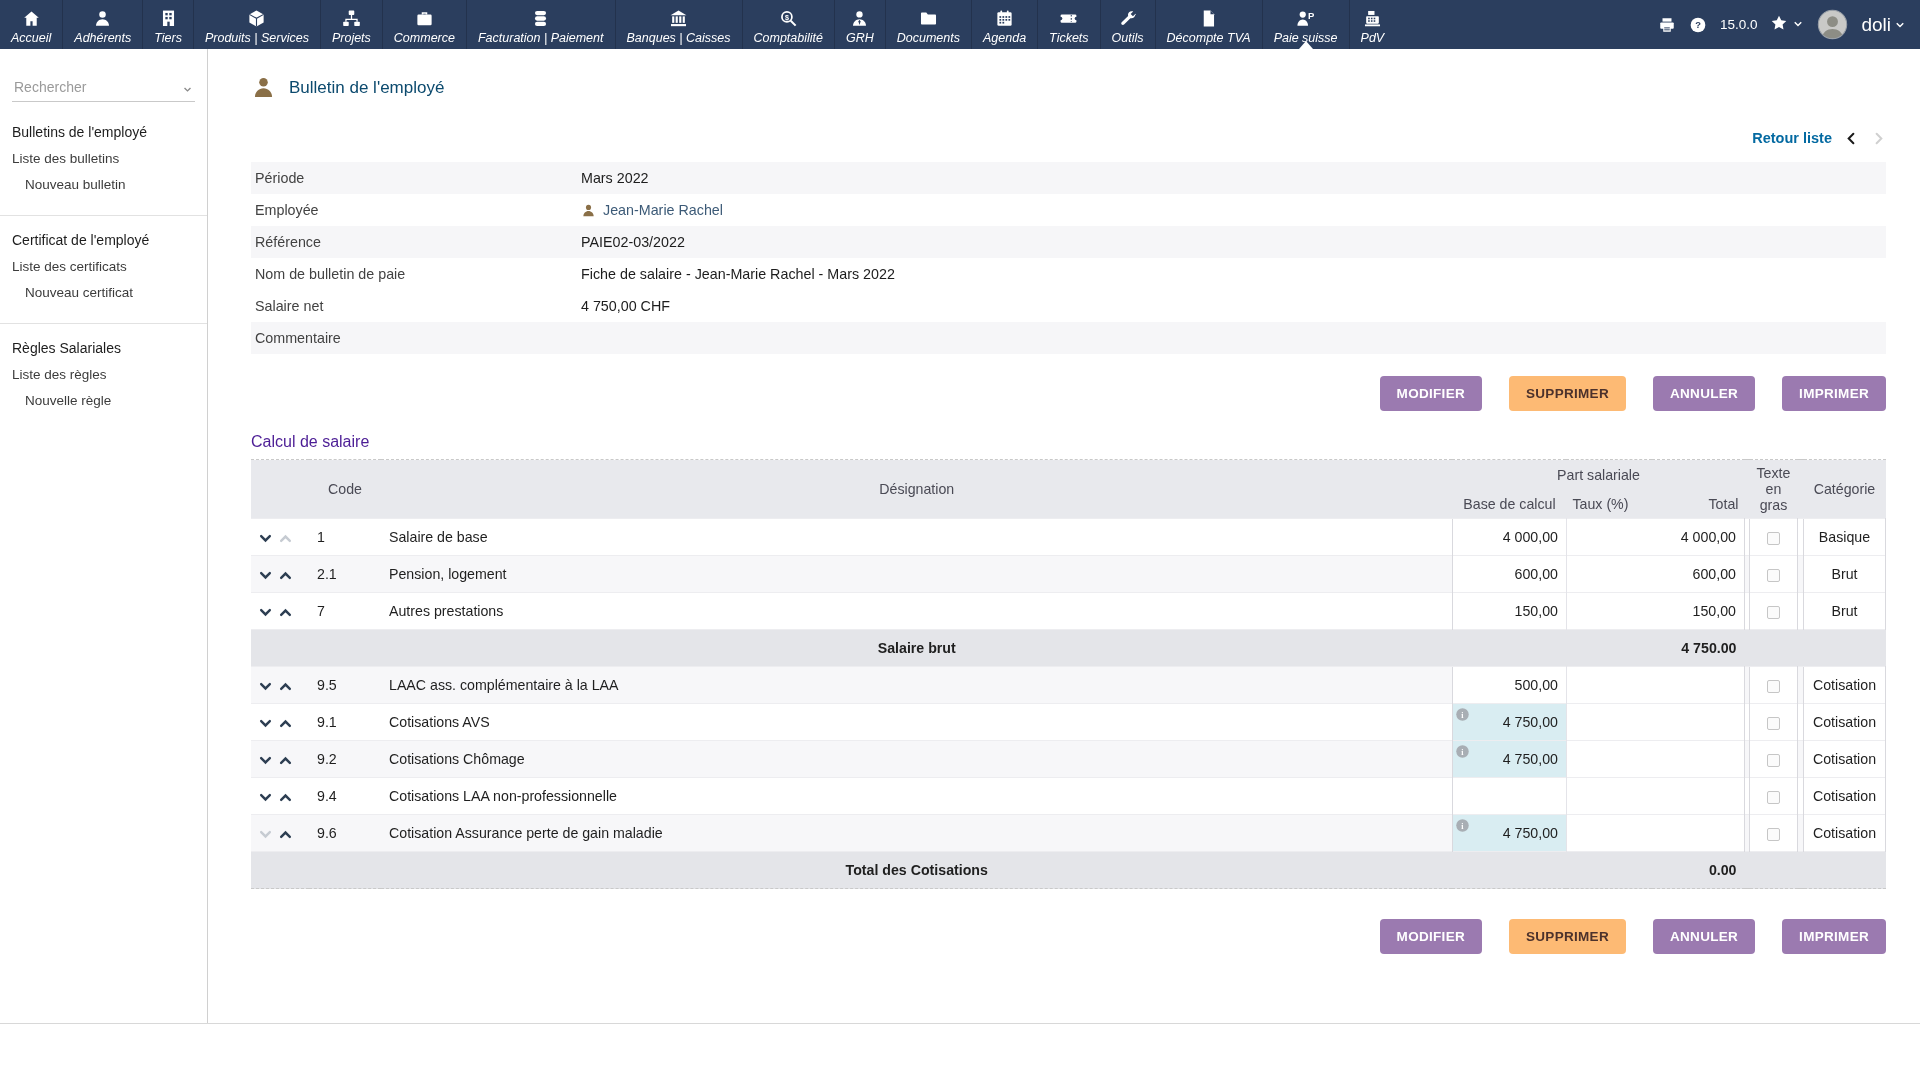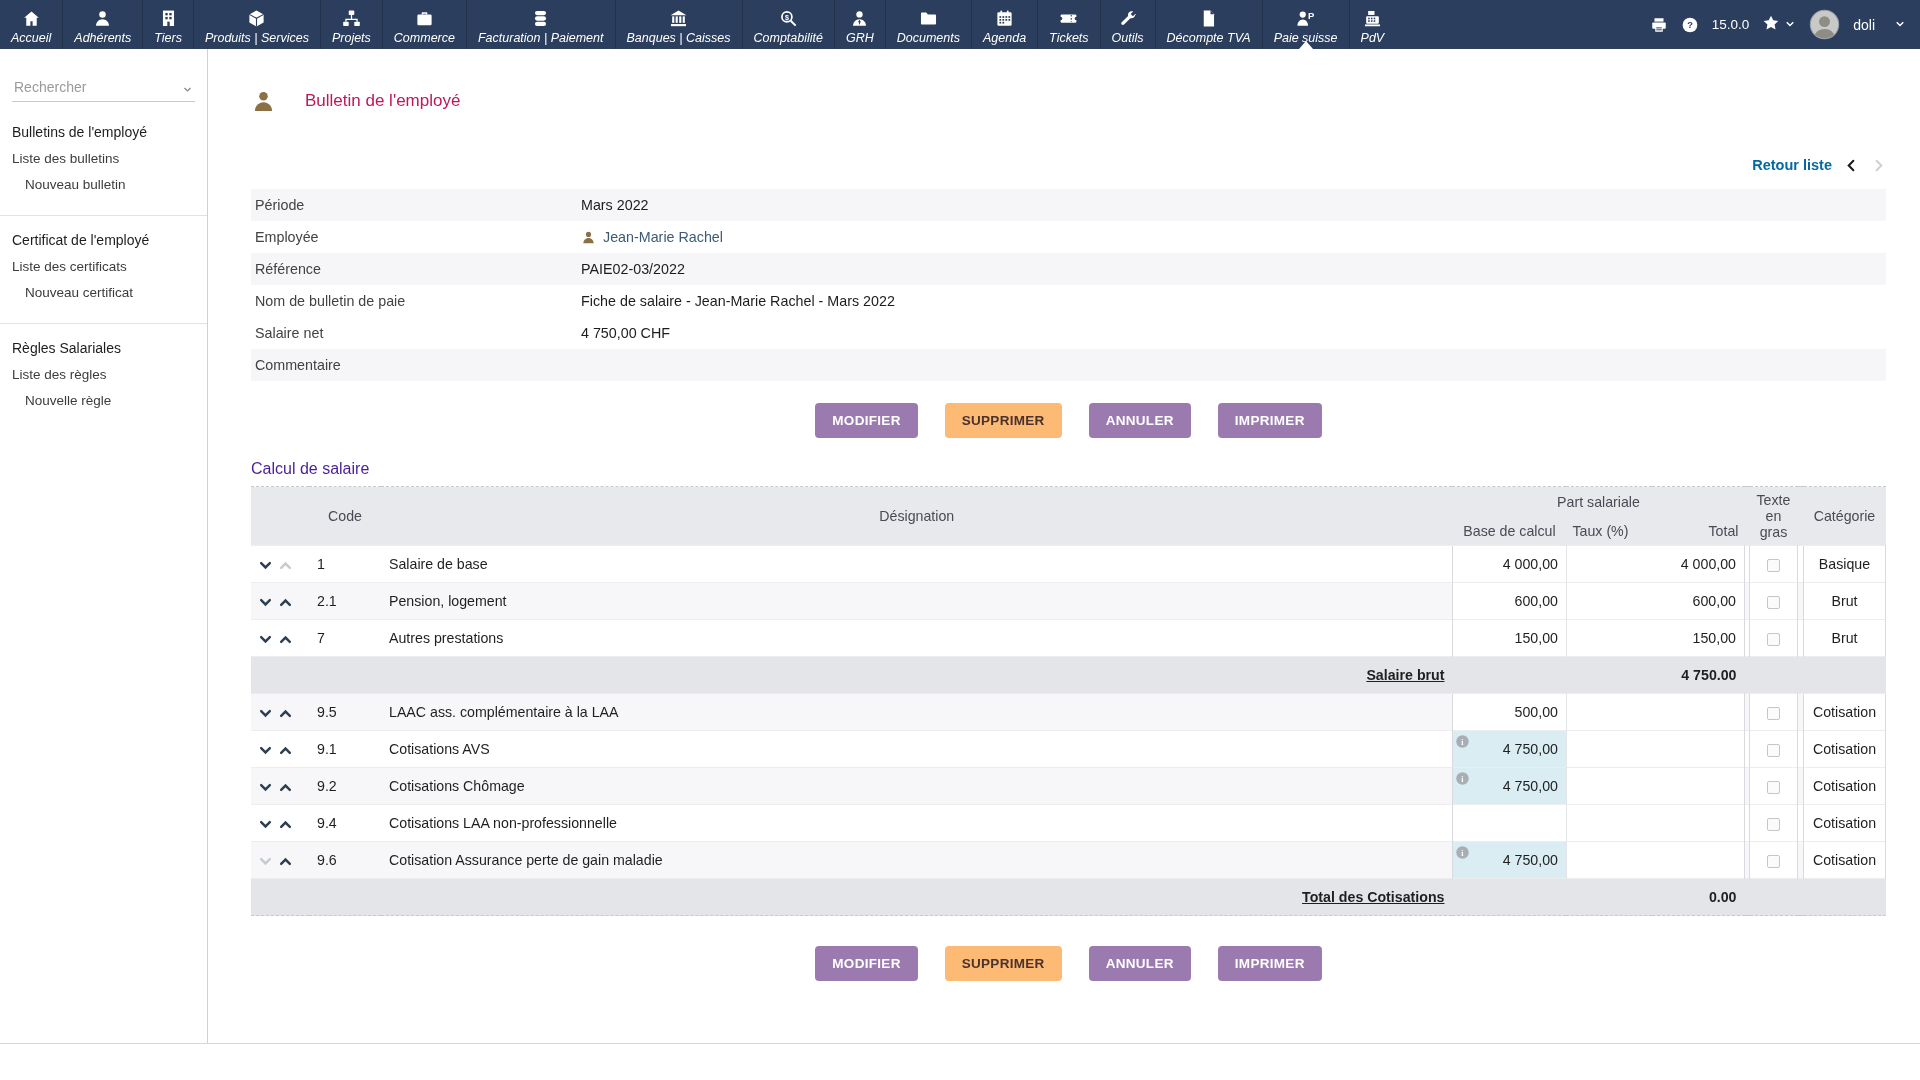--- a/index.html
+++ b/index.html
@@ -16,21 +16,21 @@
   .nav-item .lbl { margin-top:3px; font-size:12.5px; white-space:nowrap;font-style:italic; }
   .nav-item.active::after { content:""; position:absolute; bottom:0; left:50%; margin-left:-7px;
               border:7px solid transparent; border-bottom:8px solid #fff; border-top:0; }
   .nav-right { margin-left:auto; display:flex; align-items:center; gap:13px; padding-right:14px; }
   .nav-ico svg { width:18px; height:18px; display:block; }
   .nav-version { font-size:13.5px; }
   .nav-group { display:flex; align-items:center; gap:4px; cursor:pointer; }
   .nav-group svg.star { width:18px; height:18px; }
   .caret-sm { width:12px; height:12px; }
   .avatar svg { width:31px; height:31px; display:block; }
-  .nav-user { display:flex; align-items:center; gap:19px; font-size:14px; cursor:pointer; }
+  .nav-user { display:flex; align-items:center; gap:3px; font-size:19px; cursor:pointer; }
 
   
   .layout { display:flex; align-items:stretch; min-height:975px; border-bottom:1px solid #d8d8d8; }
   aside { width:208px; min-width:208px; border-right:1px solid #d0d0d0; padding-top:12px; }
   .search-wrap { margin:14px 12px 6px; position:relative; }
   .search-input { width:100%; border:none; border-bottom:1px solid #c9c9c9; font-size:14px;
                   padding:4px 18px 6px 2px; color:#555; outline:none; background:transparent;
                   font-family:inherit; }
   .search-input::placeholder { color:#9a9a9a; }
   .search-caret { position:absolute; right:2px; top:7px; color:#8a8a8a; }
@@ -38,39 +38,39 @@
   .side-section { padding:8px 12px 12px; }
   .side-section + .side-section { border-top:1px solid #e2e2e2; }
   .side-title { font-weight:normal; font-size:14px; color:#1d1d1d; margin:8px 0 4px; }
   .side-item { font-size:13.5px; color:#3c3c3c; margin:11px 0; cursor:pointer; }
   .side-item.indent { padding-left:13px; }
 
   main { flex:1; padding:0 34px 40px 43px; min-width:0; }
 
   .page-title-row { display:flex; align-items:center; gap:13px; margin-top:26px; }
   .person-ico svg { width:25px; height:25px; display:block; }
-  .page-title { font-size:17px; color:#be185d; font-weight:normal; margin:16px; }
+  .page-title { font-size:17px; color:#0c4a6e; font-weight:normal; margin:0; }
 
   .back-row { display:flex; justify-content:flex-end; align-items:center; gap:12px; margin-top:30px; }
   .back-link { font-weight:bold; color:#0369a1; font-size:14.5px; cursor:pointer; text-decoration:none; }
   .pg { display:inline-flex; } .pg svg { width:15px; height:15px; }
   .pg-prev { color:#1a1a1a; cursor:pointer; }
   .pg-next { color:#d0d0d0; }
 
   
   .fields { margin-top:16px; }
   .field-row { display:flex; align-items:center; min-height:32px; font-size:14.3px; padding:0 4px; }
   .field-row.stripe { background:#f6f6f8; }
   .field-label { width:326px; flex-shrink:0; color:#424242; }
   .field-value { color:#1d1d1d; display:flex; align-items:center; gap:7px; }
   .field-value.link { color:#3c5a77; cursor:pointer; }
   .field-value .person-sm svg { width:15px; height:15px; display:block; }
 
   
-  .actions-row { display:flex; justify-content:center; gap:27px; margin:22px 0; }
+  .actions-row { display:flex; justify-content:flex-end; gap:27px; margin:22px 0; }
   .but { background:#9b7ab0; color:#fff; font-weight:bold; font-size:13.5px; padding:10px 17px;
          border:none; border-radius:4px; letter-spacing:.3px; cursor:pointer; font-family:inherit; }
   .but.delete { background:#fdba74; color:#4c322c; }
 
   .section-title { color:#4c1d95; font-size:16px; font-weight:normal; margin:14px 0 8px; }
 
   
   table.salary { width:100%; border-collapse:collapse; font-size:14.2px; color:#1f1f1f; table-layout:fixed; }
   table.salary thead th { background:#e8e9ed; color:#4a4a55; font-weight:normal; padding:5px 6px; }
   table.salary thead tr:first-child th { border-top:1px dashed #c9c9c9; }
@@ -92,21 +92,21 @@
   td.cell-base.hl { background:#d9edf2 !important; }
   td.cell-total { border-right:1px solid #d9d9de; text-align:right; }
   td.cell-check { border-left:1px solid #d9d9de; border-right:1px solid #d9d9de; text-align:center; }
   td.cell-cat { border-left:1px solid #d9d9de; border-right:1px solid #d9d9de; text-align:center; }
   td.gap { padding:0; }
   .cb { display:inline-block; width:13px; height:13px; border:1px solid #c6c6c6; border-radius:2px;
         background:#fbfbfb; vertical-align:middle; cursor:pointer; }
   .info-badge { position:absolute; left:2px; top:3px; }
   .info-badge svg { width:15px; height:15px; display:block; }
   tr.subtotal td { background:#e4e5e9 !important; font-weight:bold; border-top:1px solid #d5d5da; height:36px; }
-  tr.subtotal .st-label { text-align:right;text-decoration:underline; }
+  tr.subtotal .st-label { text-align:center; }
   tr.subtotal .st-total { text-align:right; }
   table.salary tbody tr:last-child td { border-bottom:1px dashed #c9c9c9; }
 </style>
 </head>
 <body>
 
 <nav class="topnav">
   <div class="nav-left" id="nav-left">
       <div class="nav-item">
         <span>

